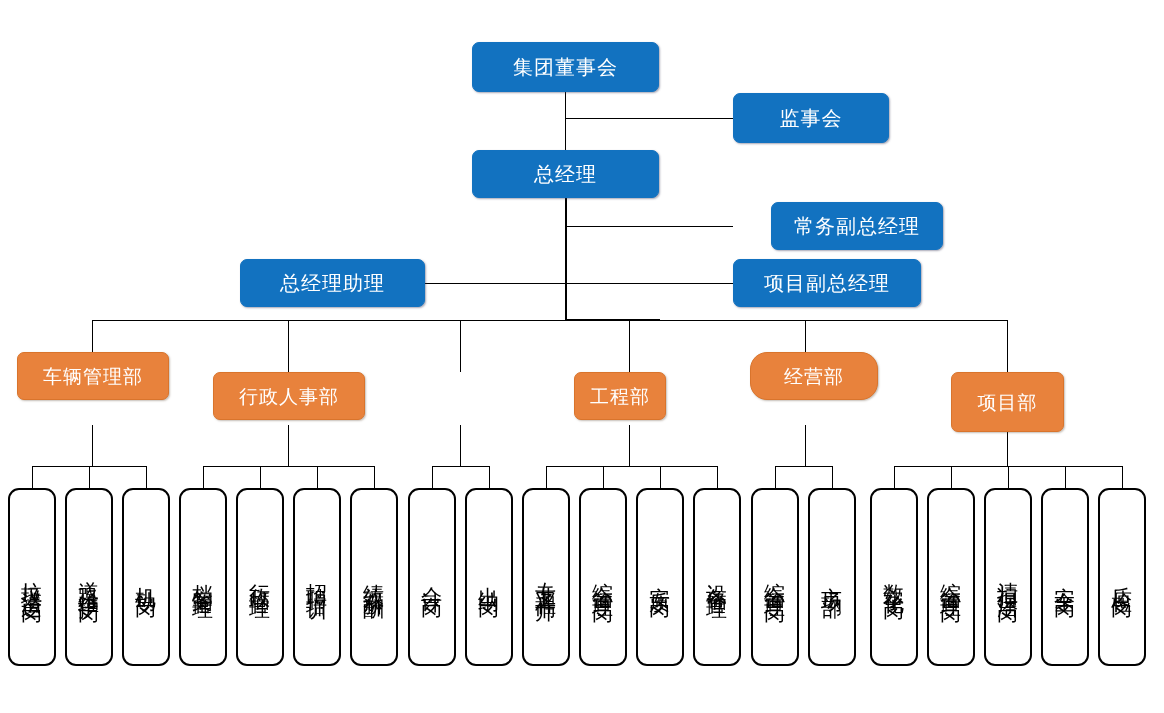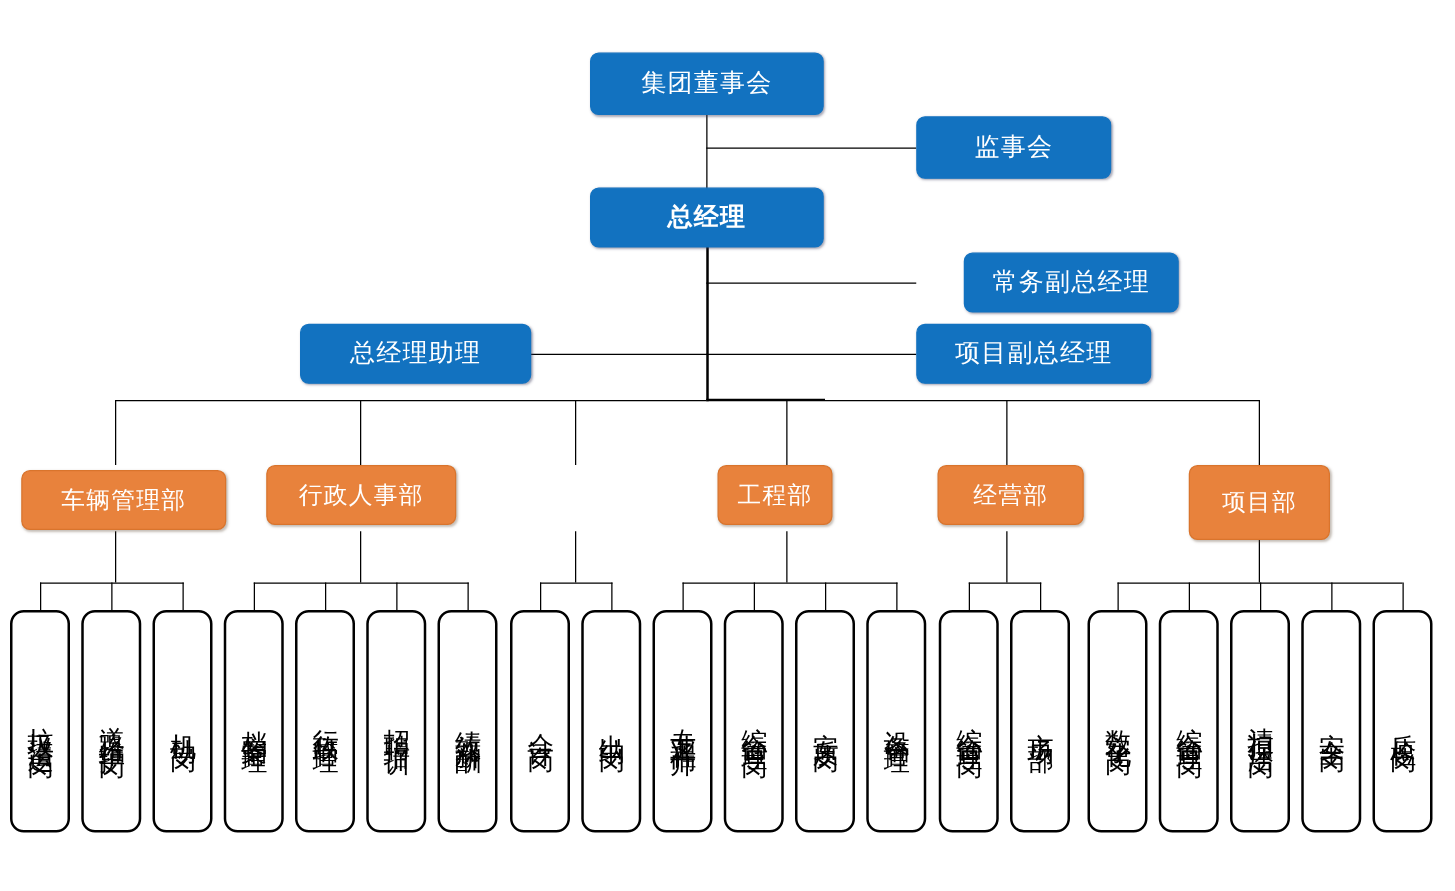--- a/index.html
+++ b/index.html
@@ -140,36 +140,36 @@
   <div class="ln ln-v" style="left:894px; top:466px; height:22px;"></div>
   <div class="ln ln-v" style="left:951px; top:466px; height:22px;"></div>
   <div class="ln ln-v" style="left:1008px; top:466px; height:22px;"></div>
   <div class="ln ln-v" style="left:1065px; top:466px; height:22px;"></div>
   <div class="ln ln-v" style="left:1122px; top:466px; height:22px;"></div>
 
   <div class="node blue" style="left:472px; top:42px; width:187px; height:50px;">集团董事会</div>
 
   <div class="node blue" style="left:733px; top:93px; width:156px; height:50px;">监事会</div>
 
-  <div class="node blue" style="left:472px; top:150px; width:187px; height:48px;font-weight:bold;">总经理</div>
+  <div class="node blue" style="left:472px; top:150px; width:187px; height:48px;">总经理</div>
 
   <div class="node blue" style="left:771px; top:202px; width:172px; height:48px;">常务副总经理</div>
 
   <div class="node blue" style="left:733px; top:259px; width:188px; height:48px;">项目副总经理</div>
 
   <div class="node blue" style="left:240px; top:259px; width:185px; height:48px;">总经理助理</div>
 
-  <div class="node orange" style="left:17px; top:376px; width:164px; height:48px;">车辆管理部</div>
+  <div class="node orange" style="left:17px; top:352px; width:152px; height:48px;">车辆管理部</div>
 
   <div class="node orange" style="left:213px; top:372px; width:152px; height:48px;">行政人事部</div>
 
 
   <div class="node orange" style="left:574px; top:372px; width:92px; height:48px;">工程部</div>
 
-  <div class="node orange" style="left:750px; top:372px; width:117px; height:48px;">经营部</div>
+  <div class="node orange" style="left:750px; top:352px; width:128px; height:48px;border-radius:17px;">经营部</div>
 
   <div class="node orange" style="left:951px; top:372px; width:113px; height:60px;">项目部</div>
 
   <div class="leaf" style="left:8px; top:488px; width:48px; height:178px;">
     <span class="vtext">垃圾清运岗</span>
   </div>
   <div class="leaf" style="left:65px; top:488px; width:48px; height:178px;">
     <span class="vtext">道路维护岗</span>
   </div>
   <div class="leaf" style="left:122px; top:488px; width:48px; height:178px;">

